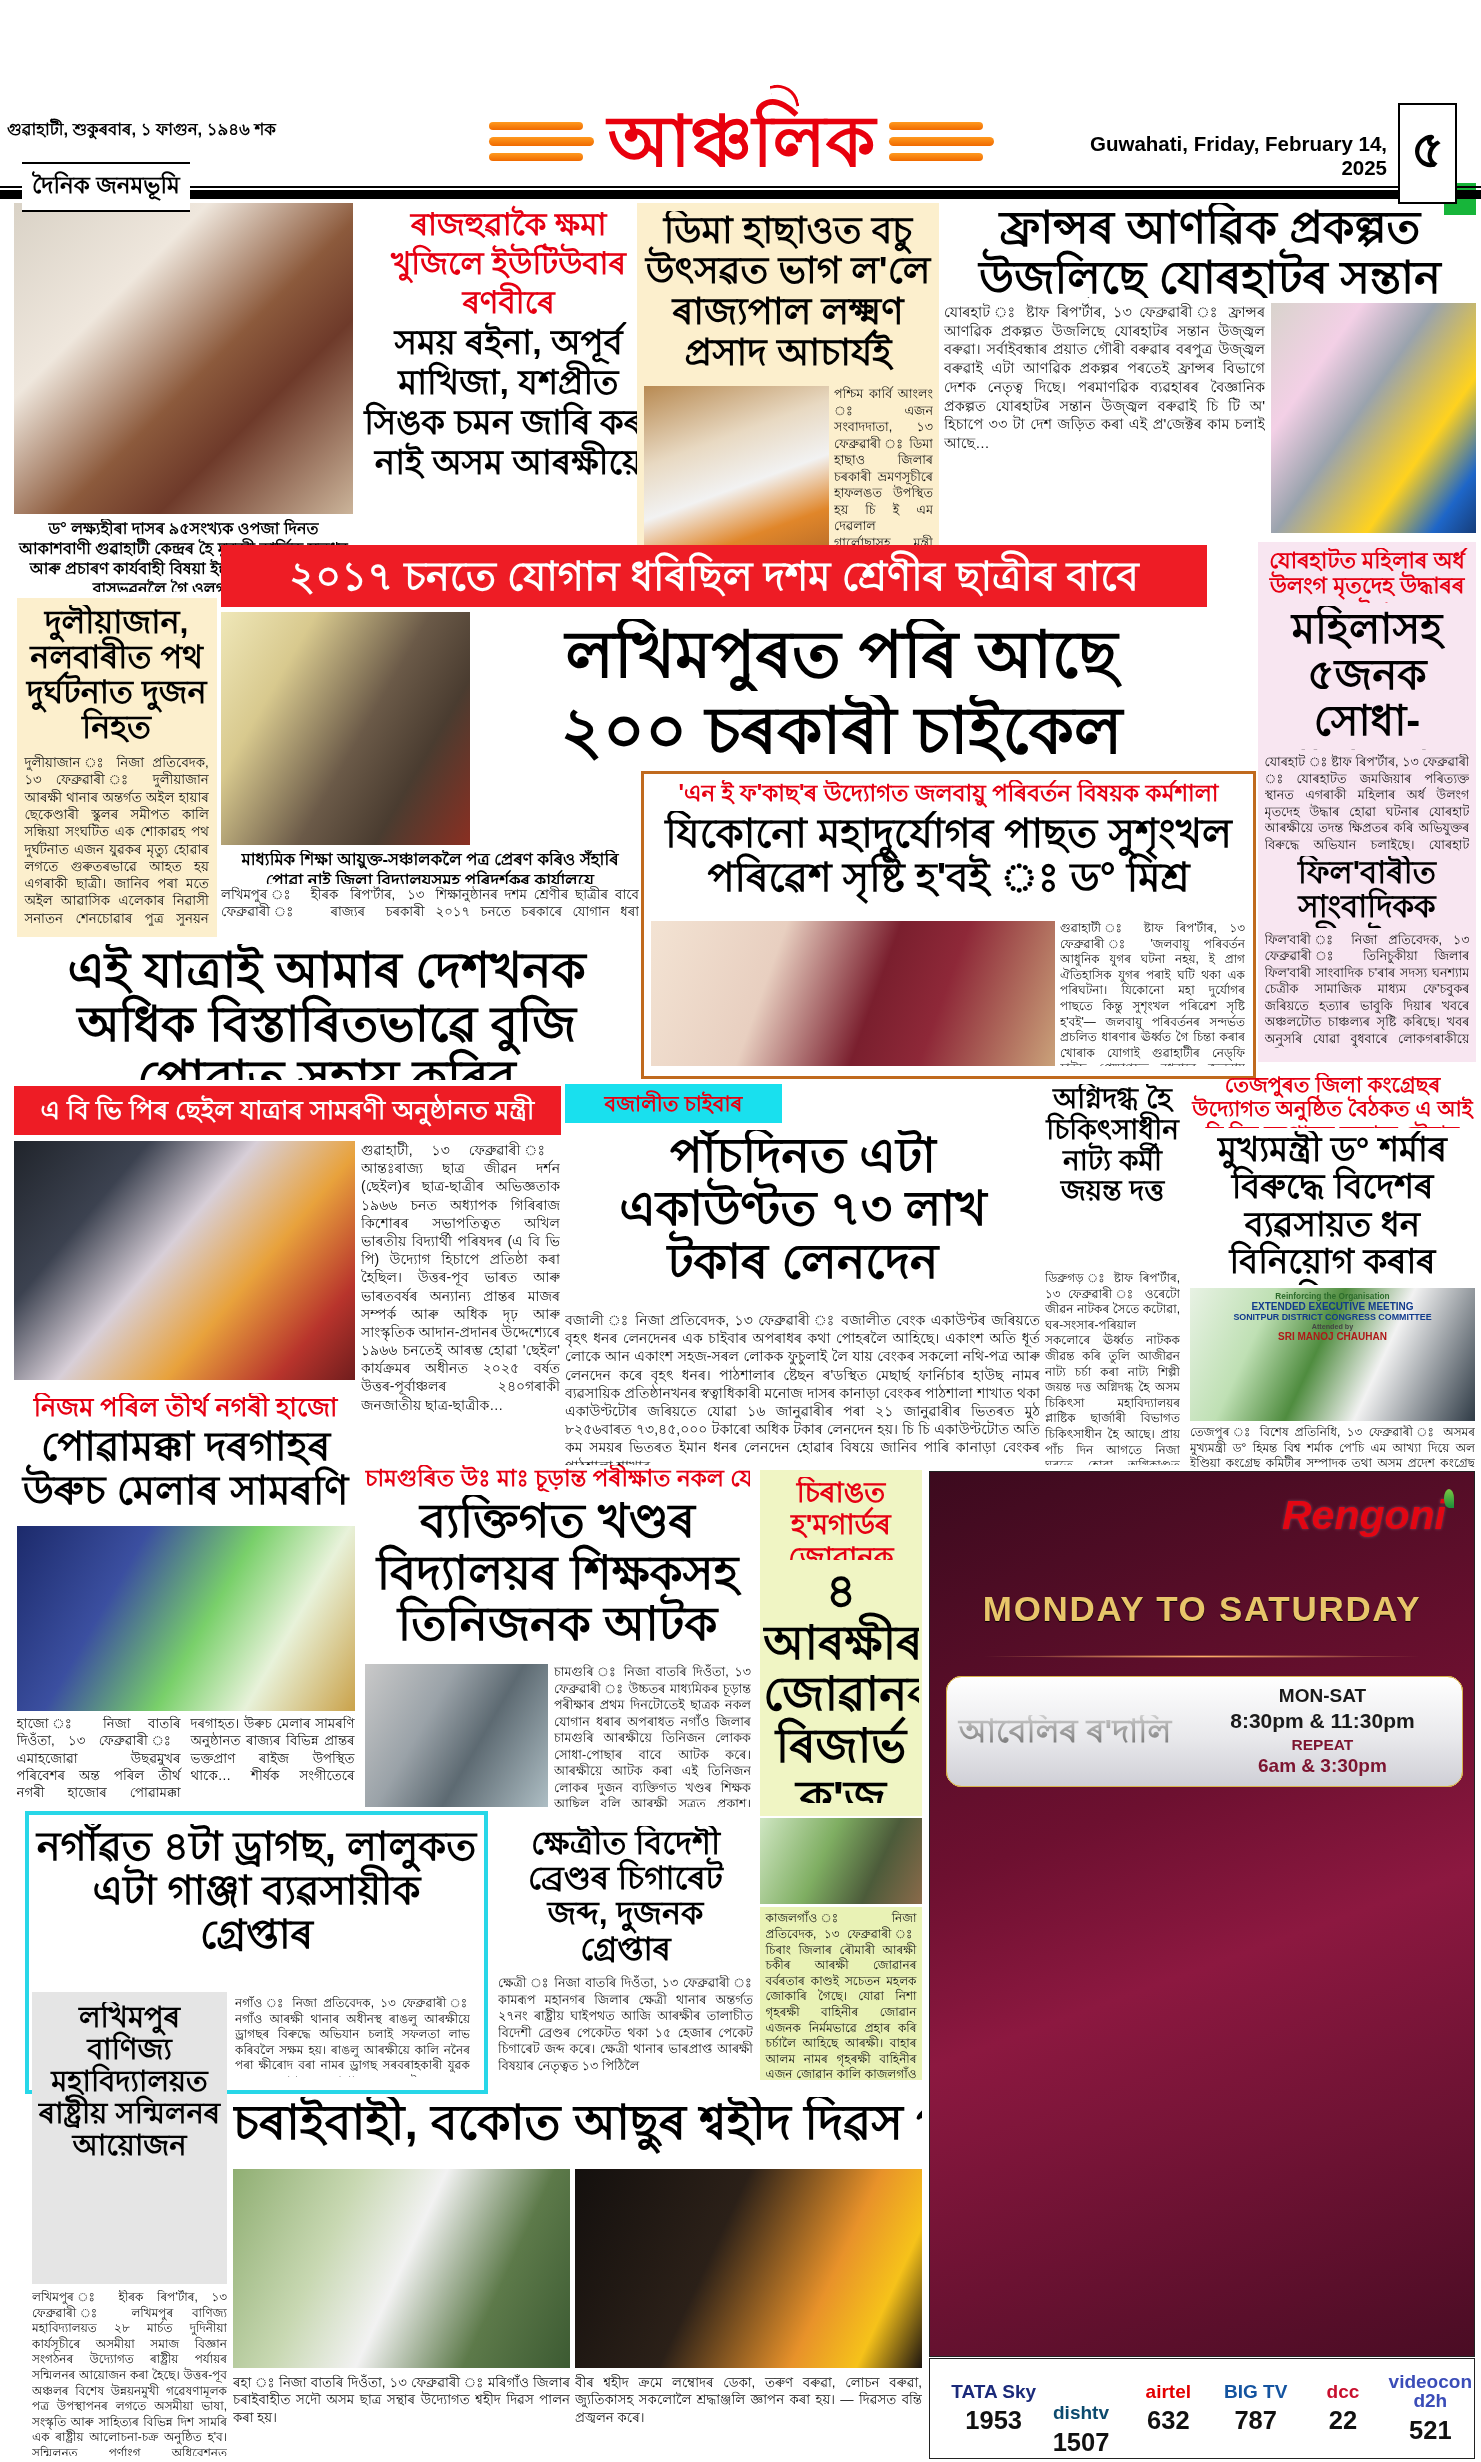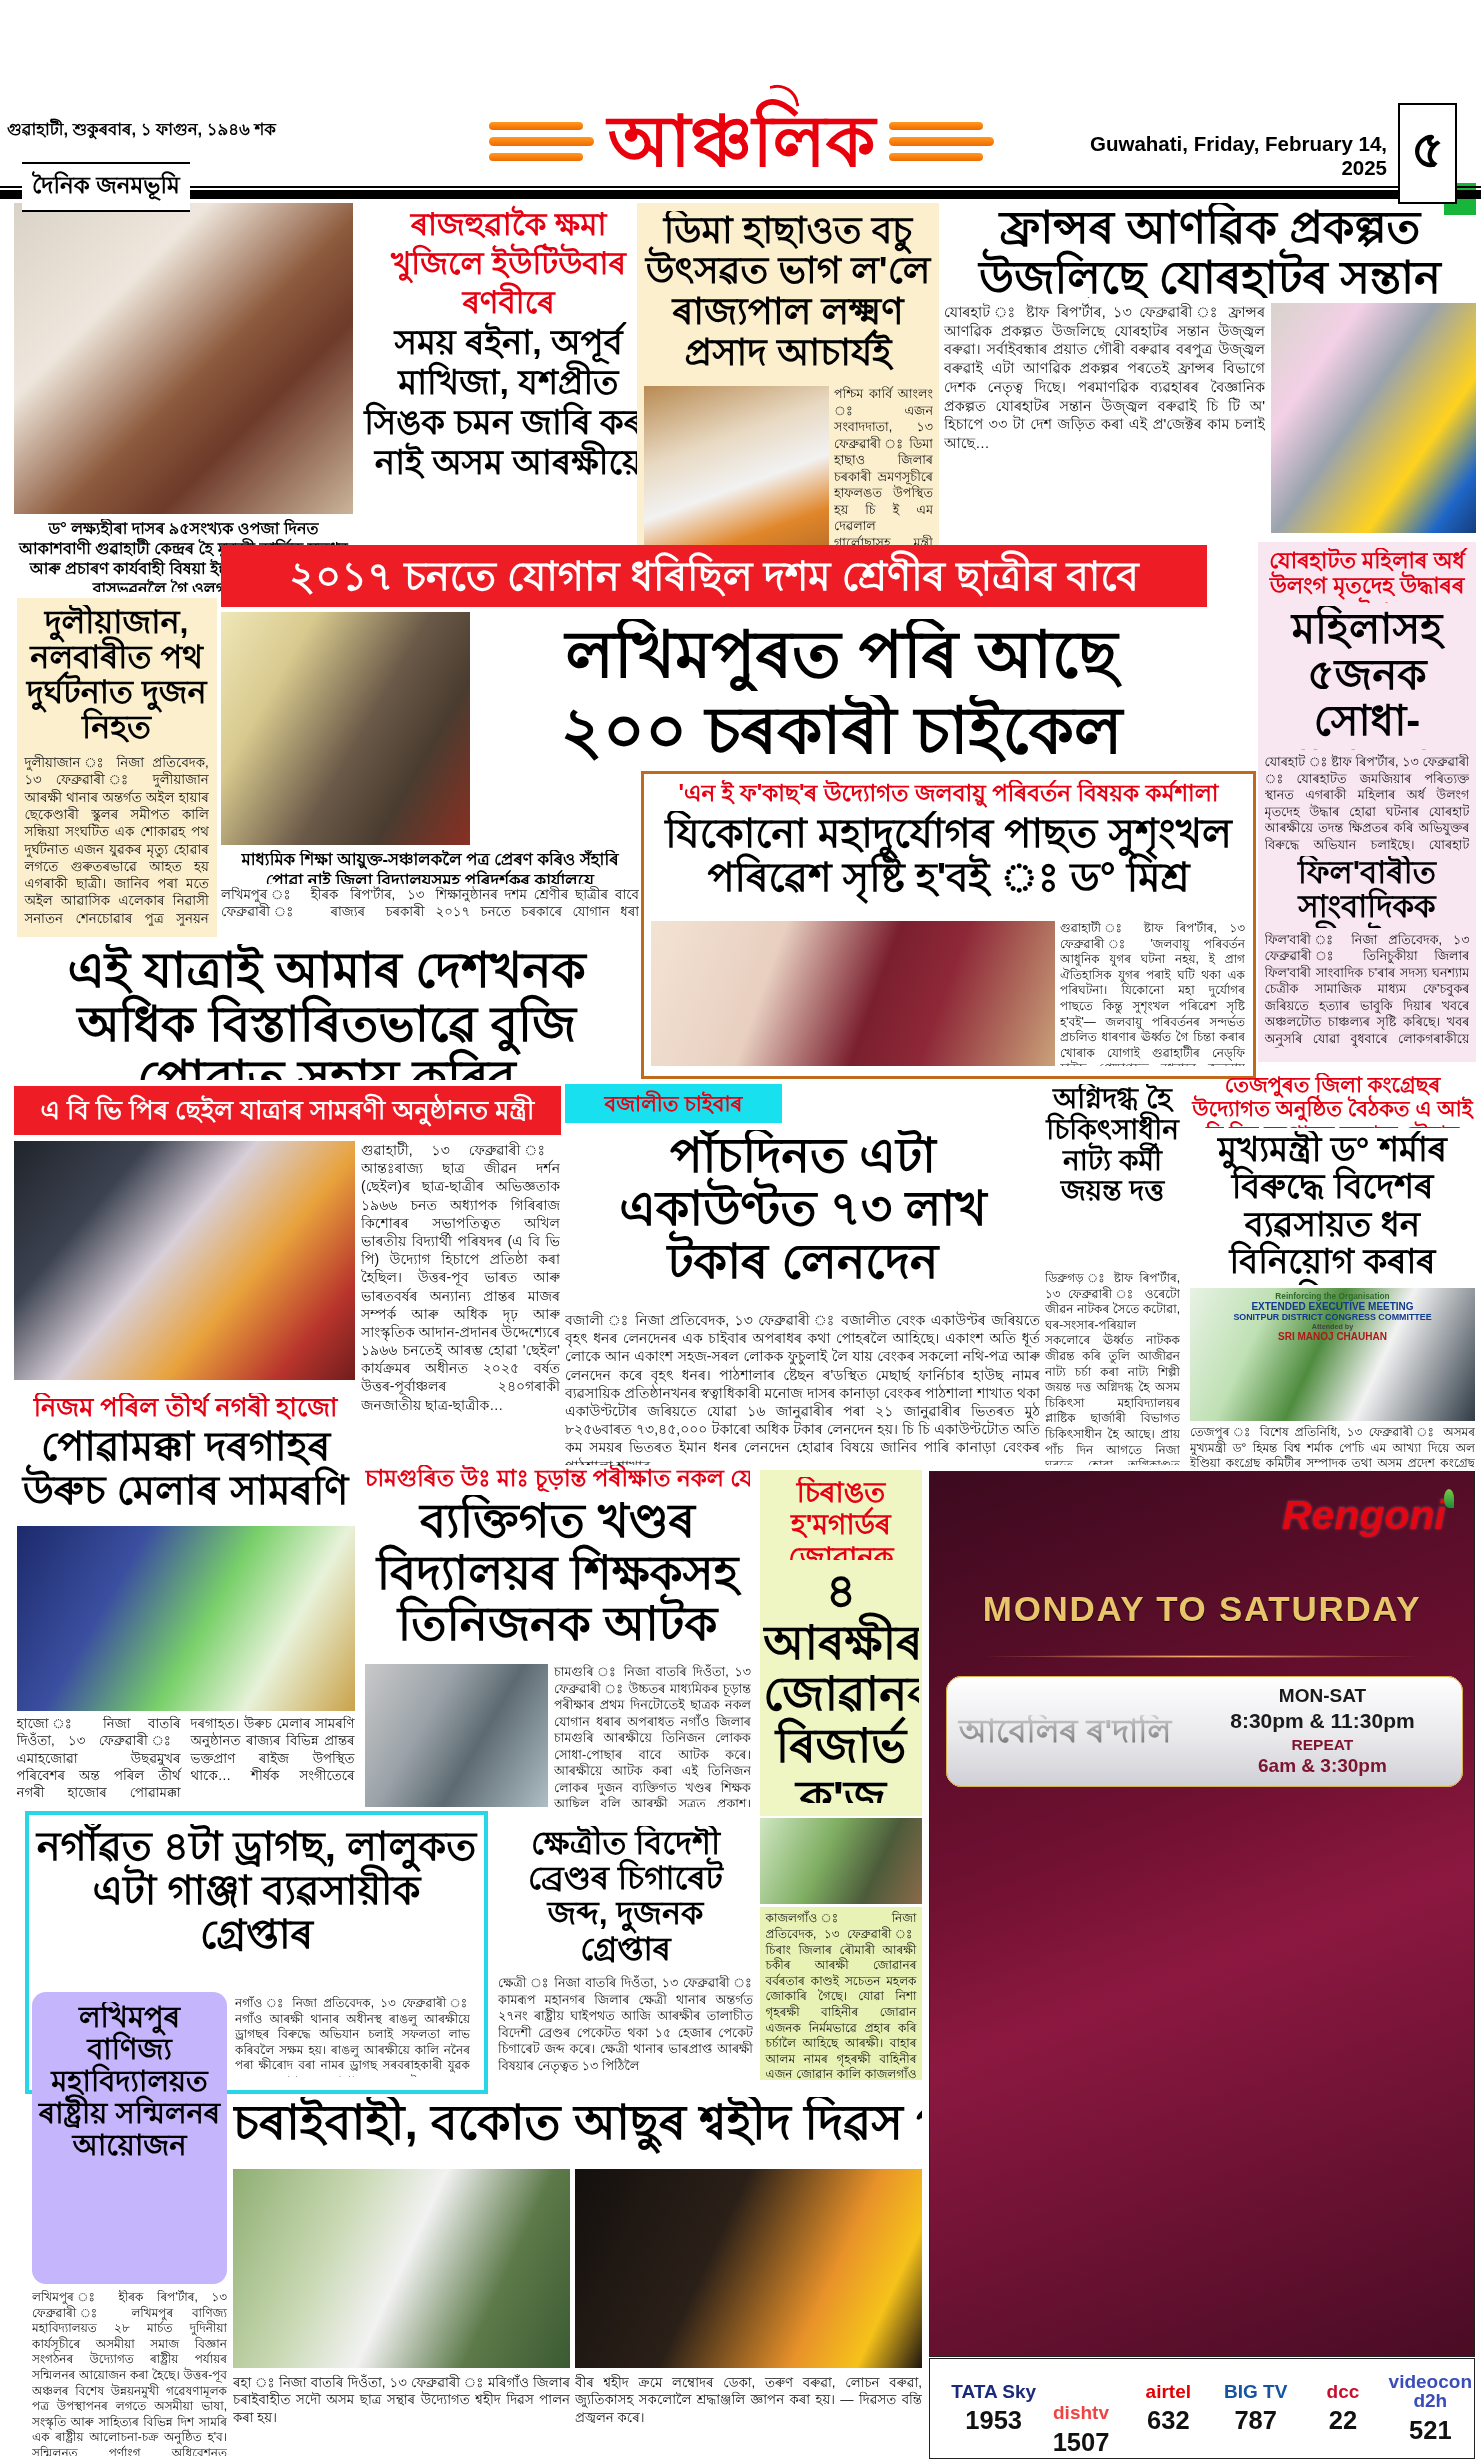--- a/index.html
+++ b/index.html
@@ -9,21 +9,21 @@
   .kicker{color:#e60012;font-weight:700;text-align:center;line-height:1.16;}
   .kicker-onbar{color:#ffffff;font-weight:700;text-align:center;}
   .hl{font-weight:700;text-align:center;line-height:1.1;color:#000;}
   .bodytxt{text-align:justify;color:#111;overflow:hidden;line-height:1.3;}
   .cap{font-weight:700;text-align:center;line-height:1.25;}
   .photo{overflow:hidden;display:flex;align-items:flex-end;justify-content:center;}
   .rule{background:#000;}
   .cream{background:#fcefcd;}
   .pink{background:#f8e6f1;}
   .ygreen{background:#f0f5c4;}
-  .lgreen{background:#c4b5fd;border-radius:14px;}
+  .lgreen{background:#e5e5e5;}
   .kgreen{background:#e9f2b5;}
   .cyanbar{background:#19e0ee;}
   .redbar{background:#ee1c25;}
   .boxborder{border:3.3px solid #c06a1e;background:#fff;}
   .cyanborder{border:4.4px solid #27d7e8;background:#fff;}
   .stripe{background:linear-gradient(180deg,#ff9a1f,#f06a00);border-radius:4.4px;}
   
   #tvad{background:linear-gradient(160deg,#3c0a1e 0%,#6d1030 38%,#8c1840 55%,#4a0c24 100%);}
   .showcard{position:absolute;left:15.5px;width:515px;height:109px;border-radius:15.5px;
             background:linear-gradient(180deg,#ffffff 0%,#e9e9ec 55%,#cfcfd6 100%);
@@ -247,21 +247,21 @@
       </div>
   </div>
   <div class="abs" style="left:929px;top:2358px;width:546px;height:101px;background:#fff;border:1.1px solid #222;box-sizing:border-box;display:flex;align-items:center;padding-left:20px;">
 
       <div class="provider">
         <div class="pname" style="color: rgb(27, 42, 122);">TATA Sky</div>
         <div class="pnum">1953</div>
       </div>
 
       <div class="provider">
-        <div class="pname" style="color: #ef4444; margin-top: 43px;">dishtv</div>
+        <div class="pname" style="color: #0c4a6e; margin-top: 43px;">dishtv</div>
         <div class="pnum">1507</div>
       </div>
 
       <div class="provider">
         <div class="pname" style="color: rgb(228, 0, 0);">airtel</div>
         <div class="pnum">632</div>
       </div>
 
       <div class="provider">
         <div class="pname" style="color: rgb(20, 84, 160);">BIG TV</div>

